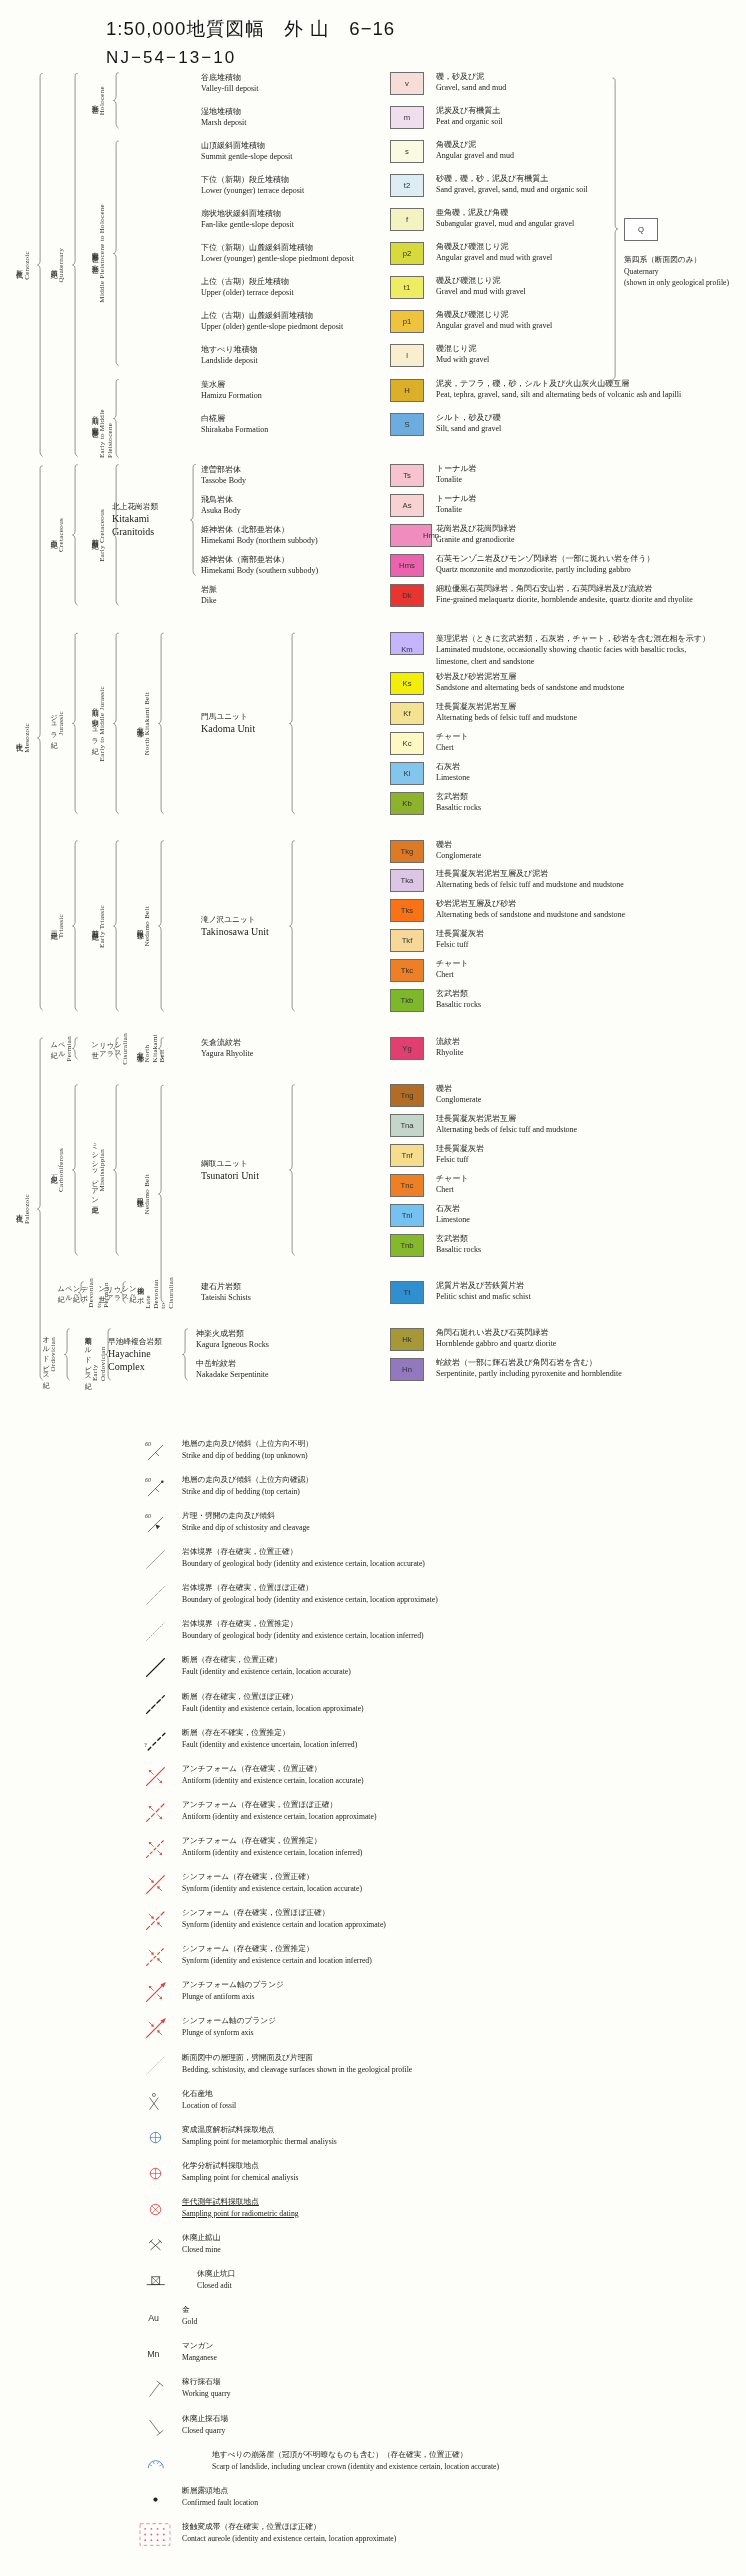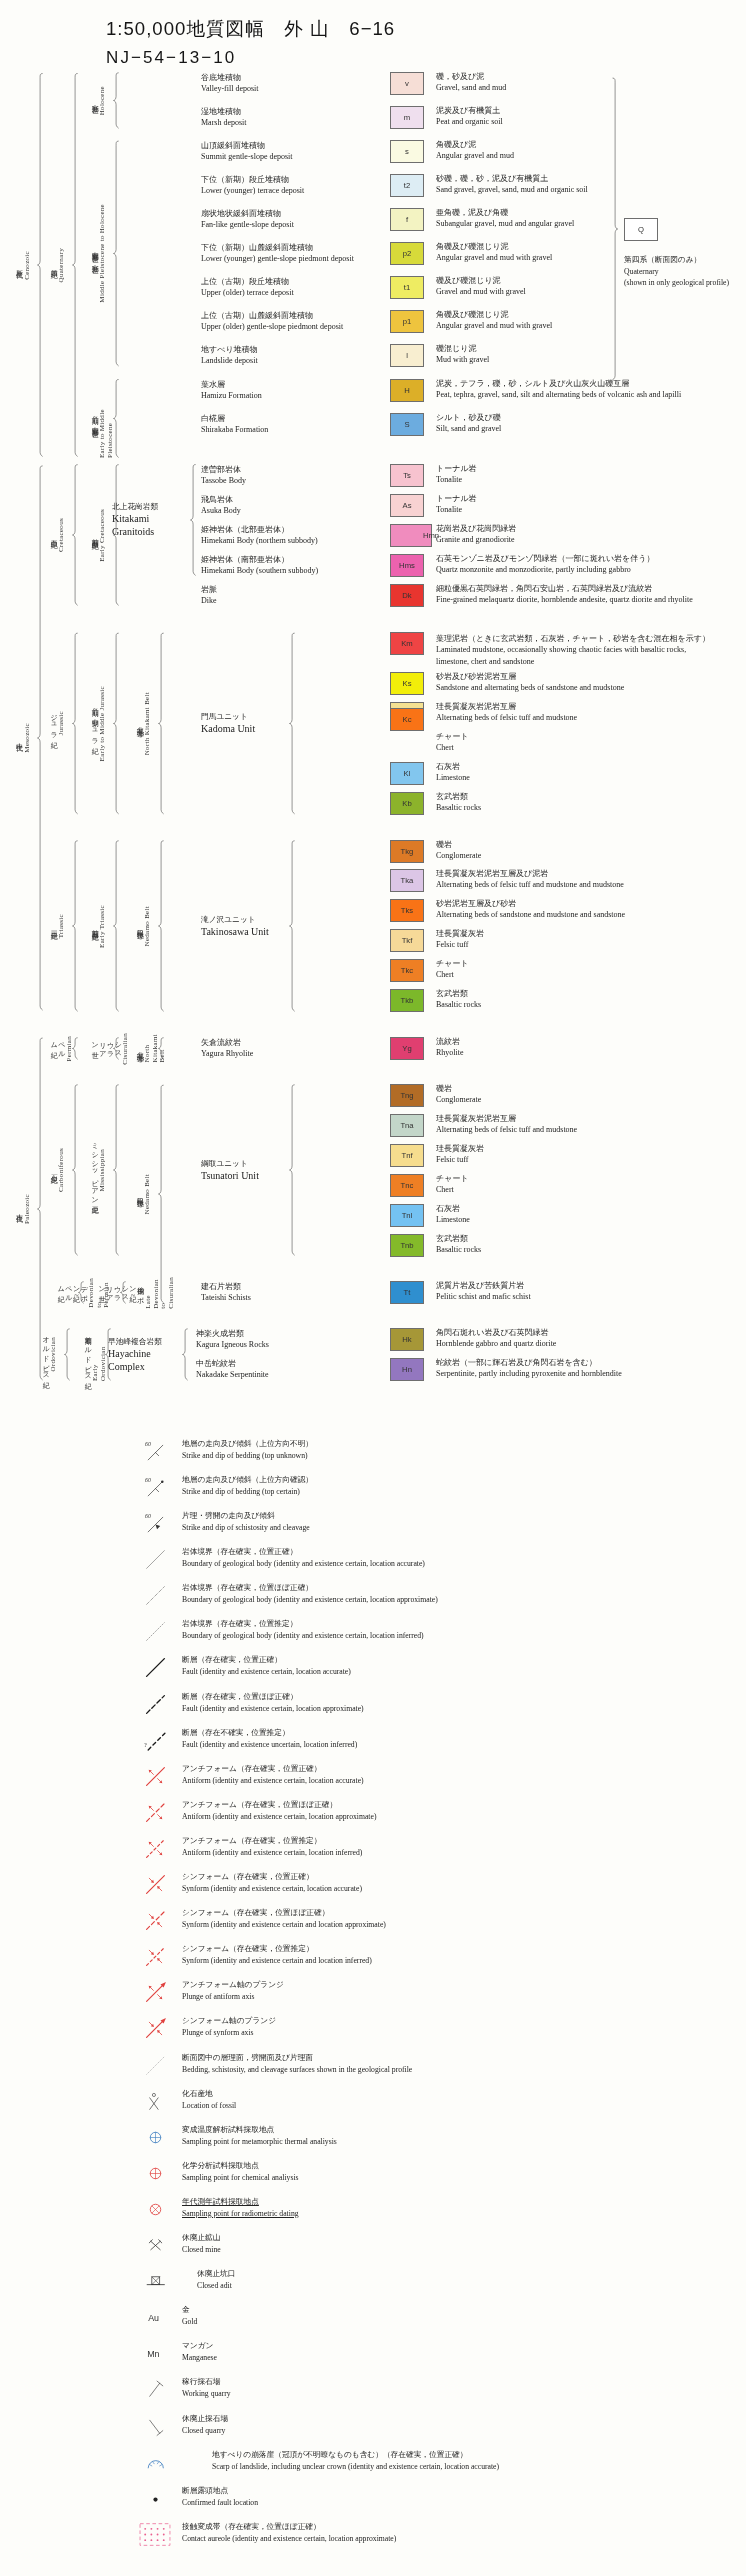--- a/index.html
+++ b/index.html
@@ -427,21 +427,21 @@
         <span class="jp">岩脈</span>
         <span class="en">Dike</span>
       </div>
       <div class="chip" style="top: 584px; background: rgb(232, 53, 47);">
         <span>Dk</span>
       </div>
       <div class="unit-desc" style="top: 583px;">
         <div class="jp">細粒優黒石英閃緑岩，角閃石安山岩，石英閃緑岩及び流紋岩</div>
         <div class="en">Fine-grained melaquartz diorite, hornblende andesite, quartz diorite and rhyolite</div>
       </div>
-      <div class="chip" style="top: 632px; background: #ef4444;">
+      <div class="chip" style="top: 632px; background: #c4b5fd; align-items: flex-end;">
         <span>Km</span>
       </div>
       <div class="unit-desc" style="top: 633px;">
         <div class="jp">葉理泥岩（ときに玄武岩類，石灰岩，チャート，砂岩を含む混在相を示す）</div>
         <div class="en">Laminated mudstone, occasionally showing chaotic facies with basaltic rocks,</div>
         <div class="en">limestone, chert and sandstone</div>
       </div>
       <div class="chip" style="top: 672px; background: rgb(242, 238, 10);">
         <span>Ks</span>
       </div>
@@ -449,21 +449,21 @@
         <div class="jp">砂岩及び砂岩泥岩互層</div>
         <div class="en">Sandstone and alternating beds of sandstone and mudstone</div>
       </div>
       <div class="chip" style="top: 702px; background: rgb(244, 225, 146);">
         <span>Kf</span>
       </div>
       <div class="unit-desc" style="top: 701px;">
         <div class="jp">珪長質凝灰岩泥岩互層</div>
         <div class="en">Alternating beds of felsic tuff and mudstone</div>
       </div>
-      <div class="chip" style="top: 708px; background: #f97316; text-align: right;">
+      <div class="chip" style="top: 732px; background: #fef9c3; text-align: right;">
         <span>Kc</span>
       </div>
       <div class="unit-desc" style="top: 731px;">
         <div class="jp">チャート</div>
         <div class="en">Chert</div>
       </div>
       <div class="chip" style="top: 762px; background: rgb(130, 198, 238);">
         <span>Kl</span>
       </div>
       <div class="unit-desc" style="top: 761px;">

